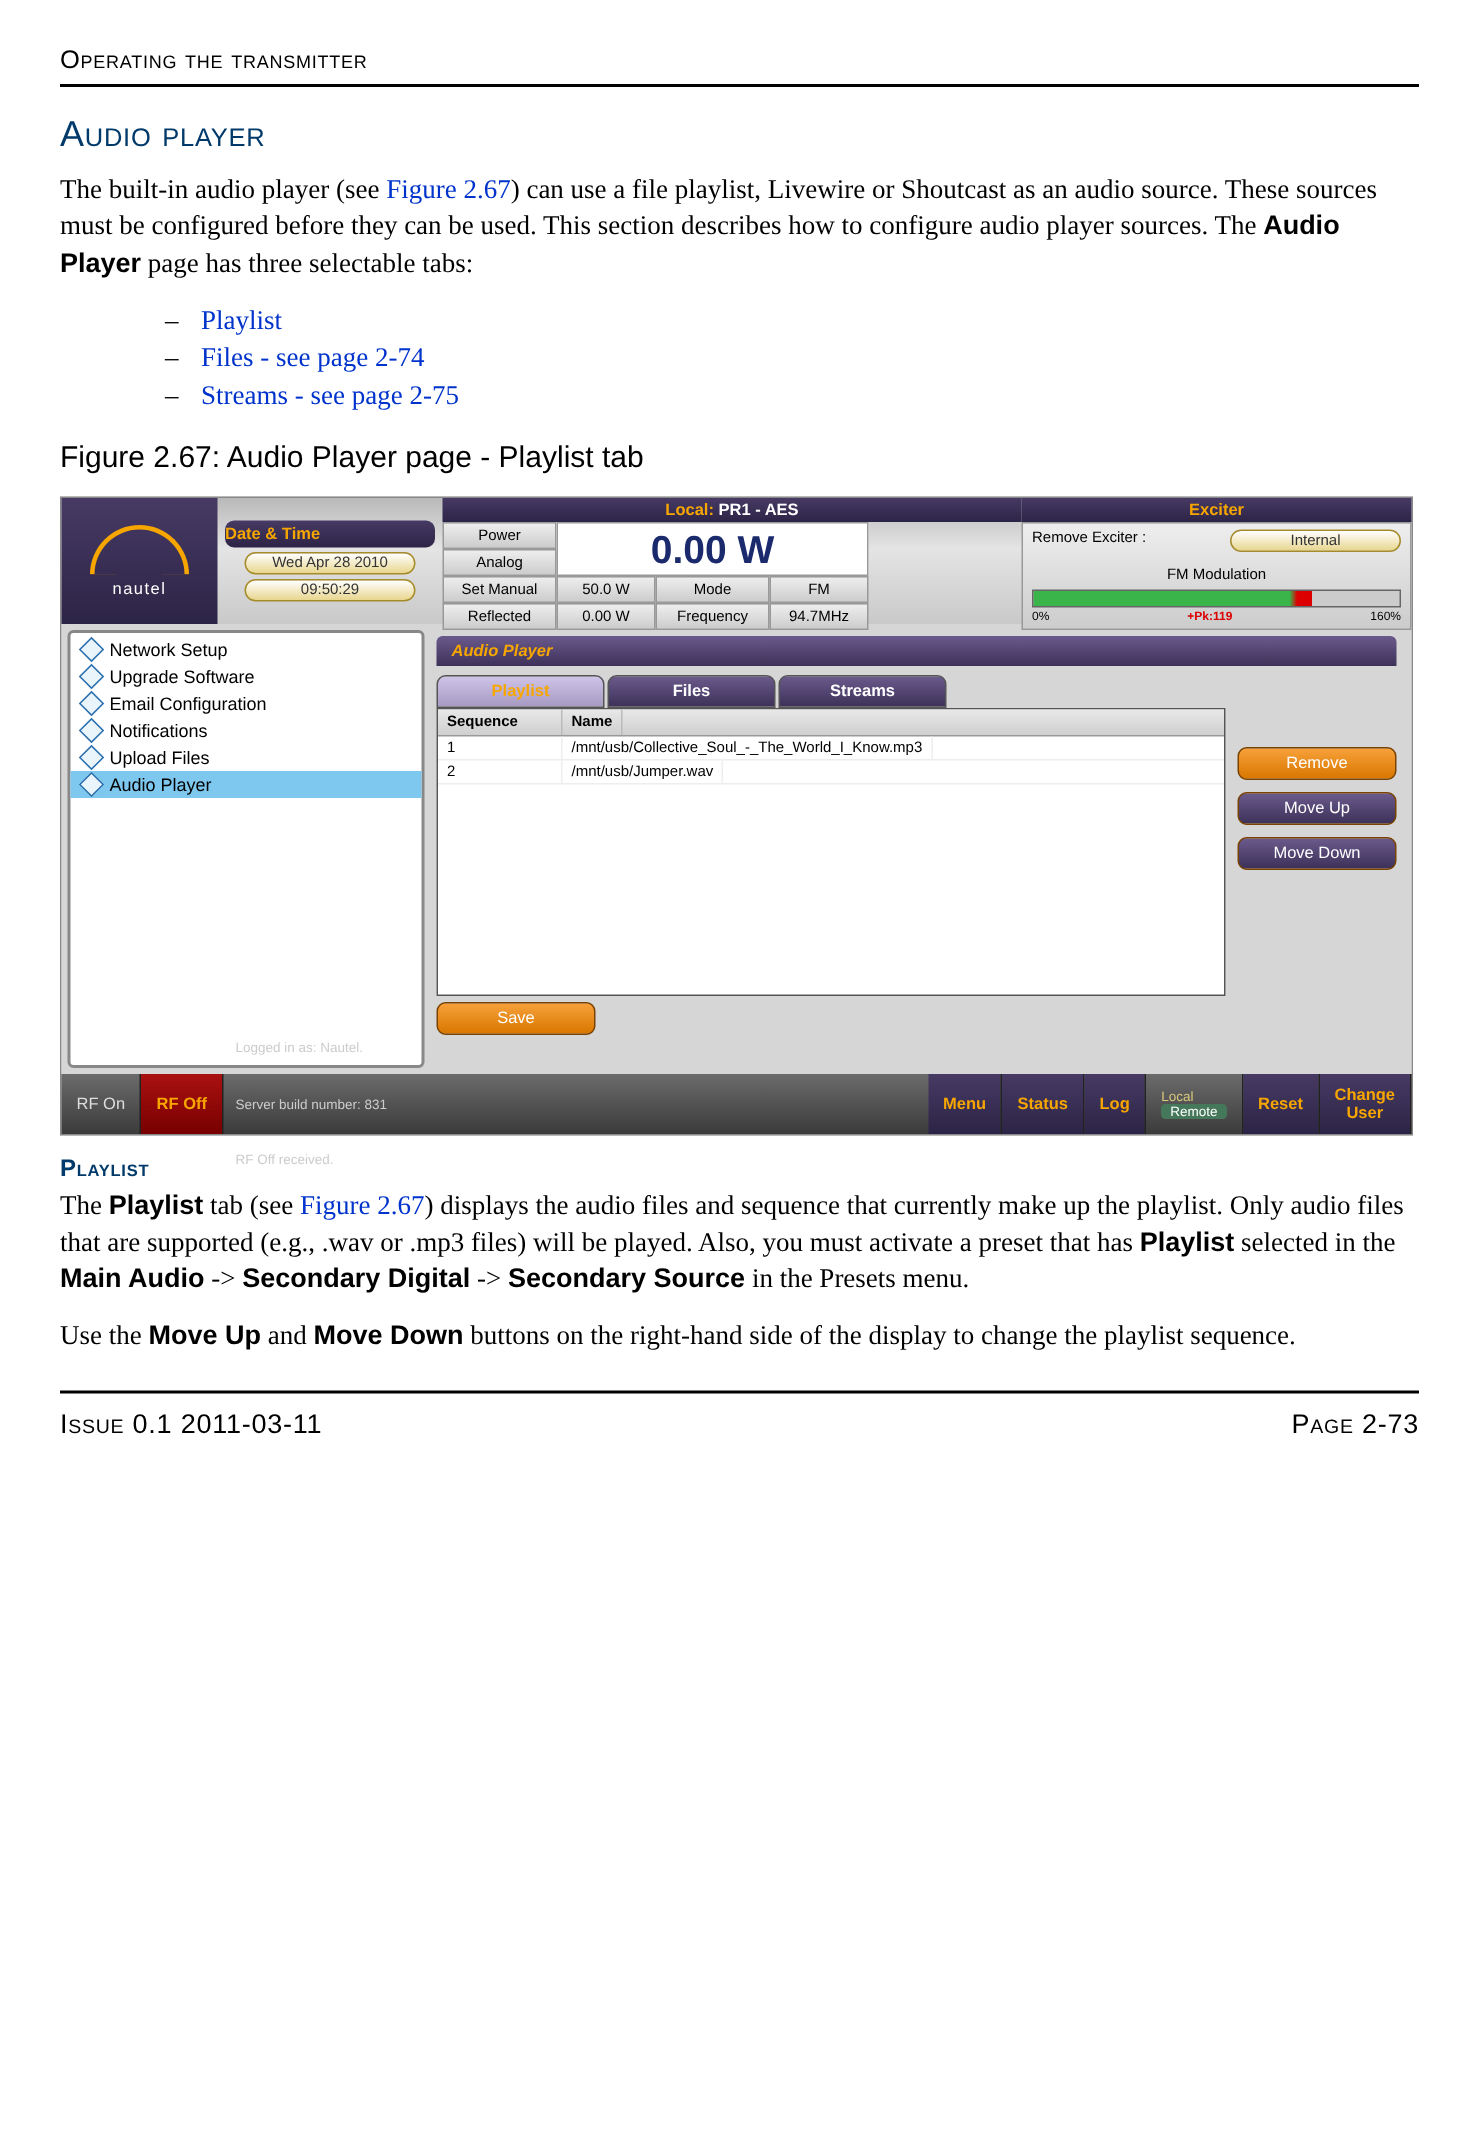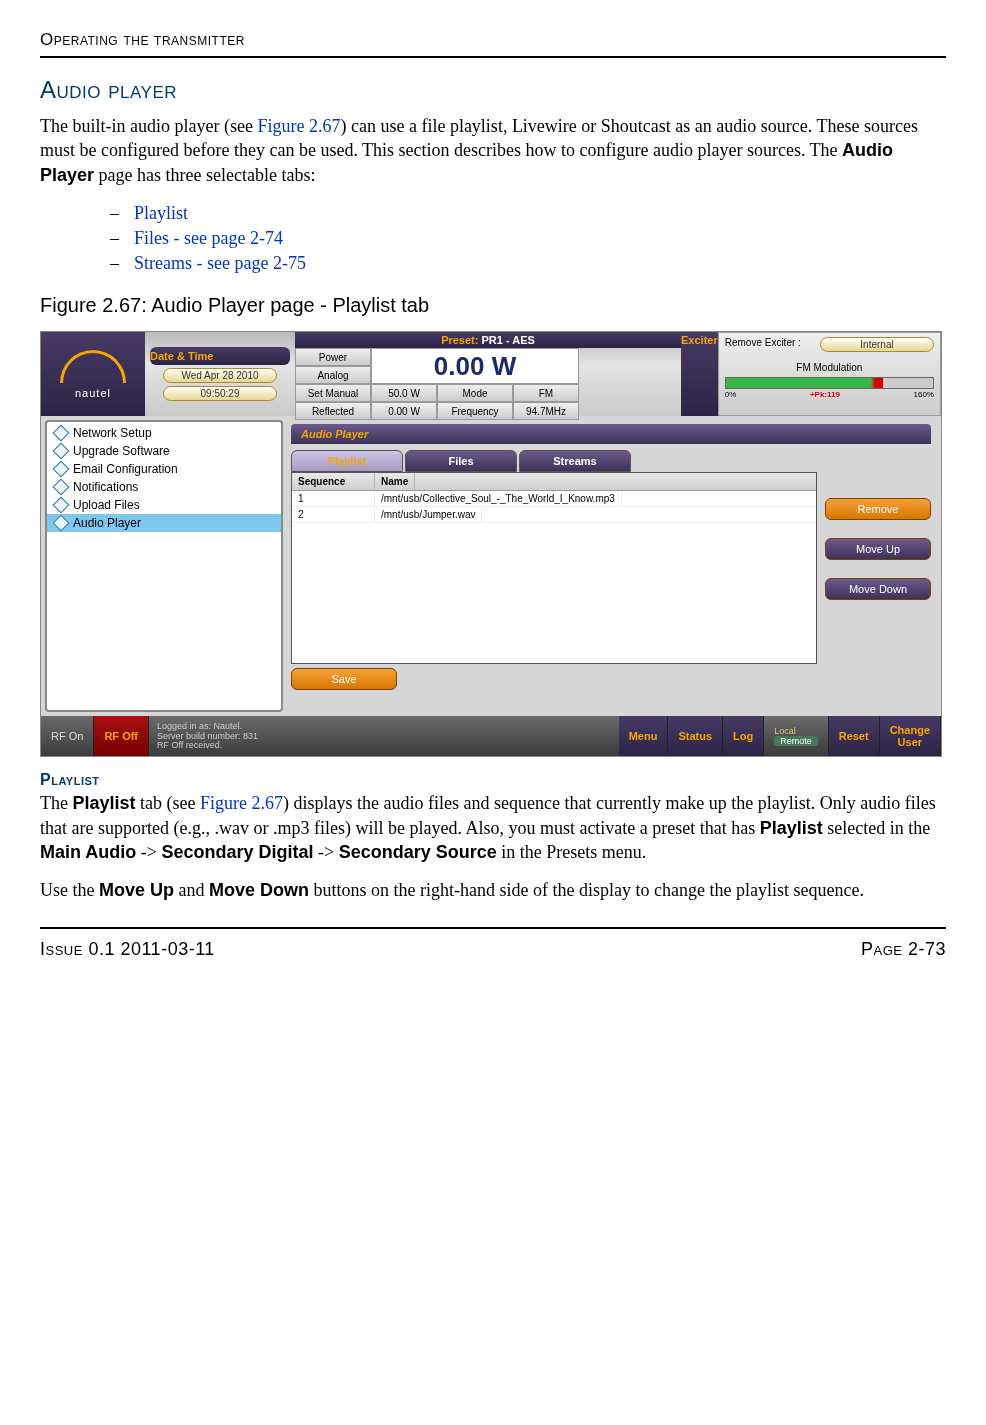--- a/index.html
+++ b/index.html
@@ -115,21 +115,21 @@
   .dt-cell{width:150px;display:flex;flex-direction:column;align-items:center;justify-content:center;gap:3px;}
   .dt-head{background:linear-gradient(#473a64,#2c2446);color:#f7a600;width:140px;text-align:left;border-radius:6px;padding:3px 0;font-weight:bold;}
   .pill{background:linear-gradient(#fff,#e8d68f);border:1px solid #a68b2a;border-radius:8px;padding:1px 6px;font-size:10px;color:#333;min-width:100px;text-align:center;}
   .info-cell{flex:1;display:flex;flex-direction:column;}
   .preset-head{background:linear-gradient(#473a64,#2c2446);color:#fff;text-align:center;padding:2px 0;font-weight:bold;}
   .preset-head .y{color:#f7a600;}
   .info-grid{display:flex;}
   .left-grid{display:grid;grid-template-columns:76px 66px 76px 66px;grid-auto-rows:18px;}
   .lg-cell{border:1px solid #999;background:linear-gradient(#eee,#ccc);display:flex;align-items:center;justify-content:center;font-size:10px;}
   .big-power{grid-column:2 / span 3;font-size:26px;font-weight:bold;color:#1a2a6c;background:#fff;}
-  .exciter-cell{width:260px;display:flex;flex-direction:row;}
+  .exciter-cell{width:260px;display:flex;flex-direction:column;}
   .ex-head{background:linear-gradient(#473a64,#2c2446);color:#f7a600;text-align:center;padding:2px 0;font-weight:bold;}
   .ex-body{flex:1;background:linear-gradient(#eee,#ccc);border:1px solid #999;padding:4px 6px;font-size:10px;position:relative;}
   .ex-pill{position:absolute;right:6px;top:4px;}
   .bar{height:10px;background:linear-gradient(to right,#39b54a 0%,#39b54a 70%,#d00 72%,#d00 76%,#ccc 76%);border:1px solid #666;margin-top:4px;}
   .barlabels{display:flex;justify-content:space-between;font-size:8px;margin-top:1px;}
   .barlabels .pk{color:#d00;font-weight:bold;}
 
   
   .section-banner{background:linear-gradient(#8d8d8d,#b4b4b4 50%,#8a8a8a);display:flex;align-items:center;justify-content:space-between;padding:6px 10px;border-top:1px solid #666;border-bottom:1px solid #666;}
   .section-banner .t{color:#f7a600;font-weight:bold;font-size:17px;font-style:italic;}
@@ -147,31 +147,31 @@
   .tab{flex:0 0 110px;text-align:center;padding:4px 0;border:1px solid #555;background:linear-gradient(#6a5a8c,#3d3159);color:#fff;font-weight:bold;border-radius:6px 6px 0 0;margin-right:2px;}
   .tab.active{background:linear-gradient(#d0c3e8,#a79ac2);color:#f7a600;}
   .tab-body{display:flex;gap:8px;}
   .table{flex:1;background:#fff;border:1px solid #555;height:190px;}
   .thead{display:flex;background:linear-gradient(#e8e8e8,#cfcfcf);border-bottom:1px solid #999;}
   .th{padding:3px 6px;font-size:10px;font-weight:bold;border-right:1px solid #bbb;}
   .th.seq{width:70px;}
   .trow{display:flex;border-bottom:1px solid #eee;}
   .td{padding:2px 6px;font-size:10px;border-right:1px solid #eee;}
   .td.seq{width:70px;}
-  .btncol{display:flex;flex-direction:column;gap:18px;padding-top:26px;}
+  .btncol{display:flex;flex-direction:column;gap:8px;padding-top:26px;}
   .obtn{background:linear-gradient(#f7a13a,#d97700);border:1px solid #7a4200;border-radius:6px;padding:4px 10px;color:#fff;font-size:11px;text-align:center;min-width:84px;}
   .obtn.purple{background:linear-gradient(#6a5a8c,#3d3159);}
   .savebtn{margin-top:4px;display:inline-block;}
 
   
   .bottombar{display:flex;background:linear-gradient(#6b6b6b,#3b3b3b);align-items:stretch;height:40px;}
   .bbox{border-right:1px solid #222;display:flex;align-items:center;justify-content:center;padding:0 10px;color:#ddd;font-size:11px;}
   .bbox.dark{background:linear-gradient(#473a64,#2c2446);color:#f7a600;font-weight:bold;}
   .bbox.red{background:linear-gradient(#a11,#700);color:#f7a600;font-weight:bold;}
-  .binfo{flex:1;font-size:9px;line-height:1.1;display:flex;flex-direction:column;justify-content:center;padding:0 8px;color:#ccc;}
+  .binfo{flex:1;font-size:9px;line-height:1.1;display:flex;flex-direction:column;justify-content:center;padding:0 8px;color:#ccc;gap:28px;}
   .local-remote{display:flex;flex-direction:column;font-size:9px;}
   .local-remote .l{color:#d9c97d;}
   .local-remote .r{background:#45785a;color:#fff;padding:0 6px;border-radius:3px;}
 </style>
 </head>
 <body>
 
 <div class="header-row">
   <span>Operating the transmitter</span>
 </div>
@@ -207,21 +207,21 @@
       <div class="logo-arc"></div>
       <div class="logo-text">nautel</div>
     </div>
     <div class="dt-cell">
       <div class="dt-head">Date &amp; Time</div>
       <div class="pill">Wed Apr 28 2010</div>
       <div class="pill">09:50:29</div>
     </div>
     <div class="info-cell">
       <div class="preset-head">
-        <span class="y">Preset:</span><span> PR1 - AES</span>
+        <span class="y">Local:</span><span> PR1 - AES</span>
       </div>
       <div class="info-grid">
         <div class="left-grid">
           <div class="lg-cell">Power</div>
           <div class="lg-cell big-power" style="grid-row:1 / span 2;">0.00 W</div>
           <div class="lg-cell">Analog</div>
           <div class="lg-cell">Set Manual</div>
           <div class="lg-cell">50.0 W</div>
           <div class="lg-cell">Mode</div>
           <div class="lg-cell">FM</div>

